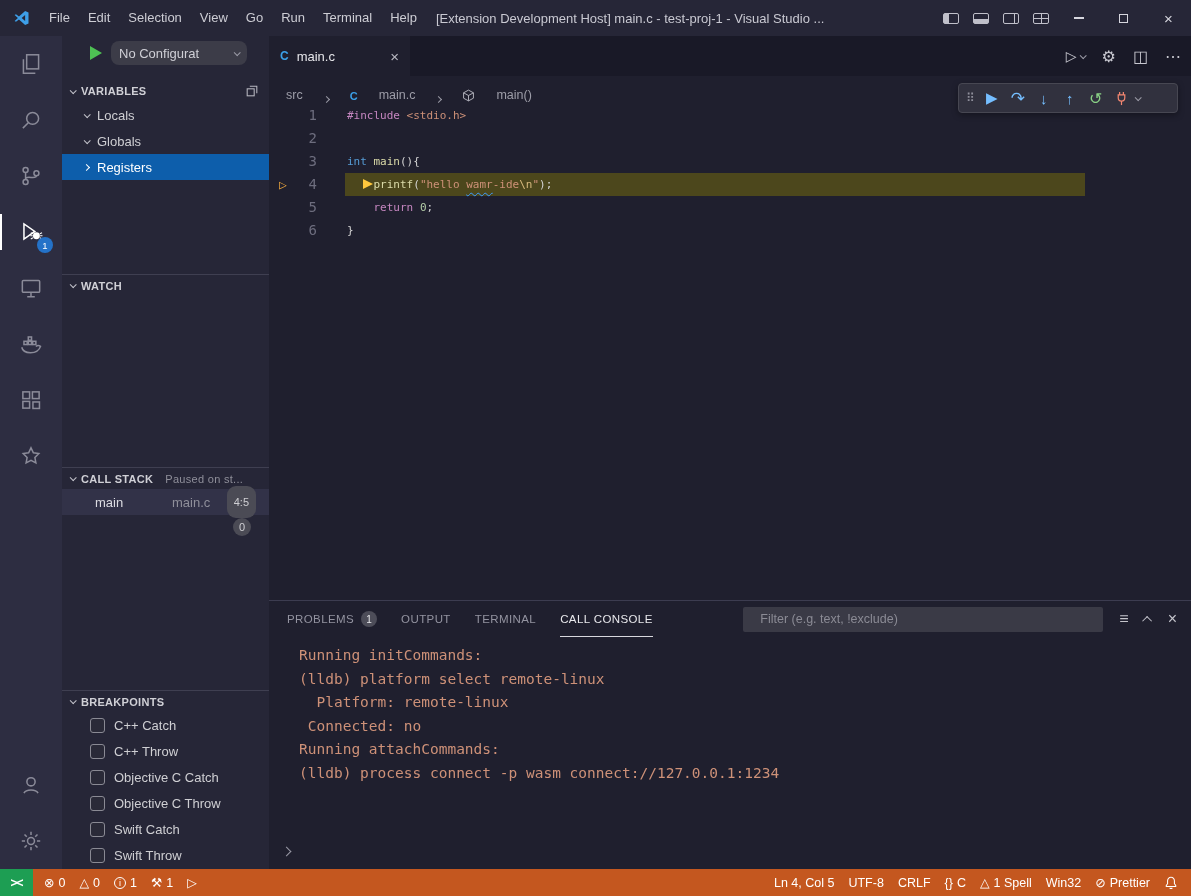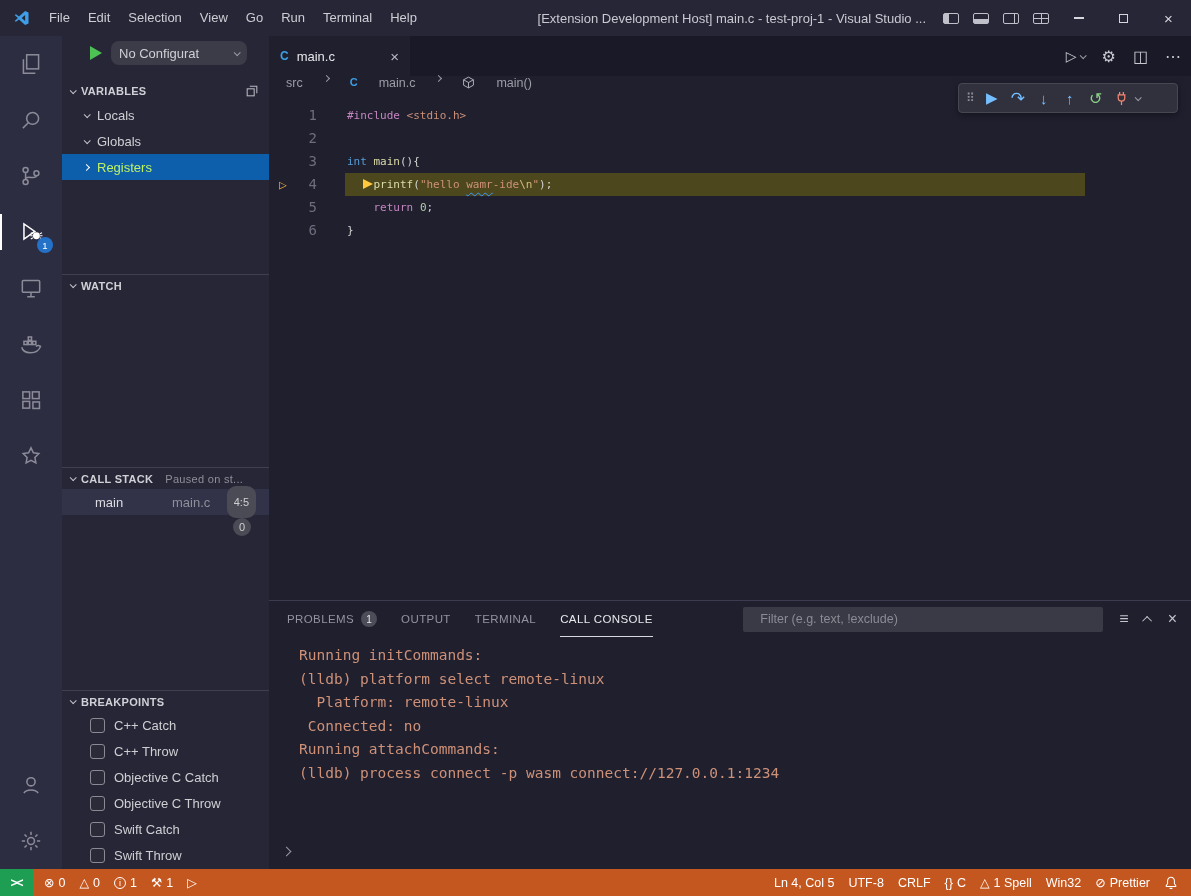--- a/index.html
+++ b/index.html
@@ -4,21 +4,21 @@
 <style>
   *{box-sizing:border-box;margin:0;padding:0}
   html,body{background:#111;font-family:"Liberation Sans",sans-serif}
   #root{position:relative;width:1191px;height:896px;overflow:hidden;background:#1f1f2e;color:#ccc}
 
   
   #titlebar{position:absolute;left:0;top:0;right:0;height:36px;background:#262637;display:flex;align-items:center}
   #logo{margin:0 10px 0 12px;display:flex}
   #menus{display:flex;height:36px}
   .menu-item{padding:0 9px;line-height:36px;font-size:13px;color:#cdcdd4;cursor:default}
-  #window-title{flex:1;text-align:right;font-size:13px;color:#c9c9d2;white-space:nowrap;overflow:hidden;text-overflow:ellipsis;padding:0 10px}
+  #window-title{flex:1;text-align:left;font-size:13px;color:#c9c9d2;white-space:nowrap;overflow:hidden;text-overflow:ellipsis;padding:0 10px}
   #titlebar-controls{display:flex;align-items:center;height:36px}
   .wli{width:16px;height:11px;border:1.2px solid #c0c0ca;border-radius:2px;position:relative;margin:0 7px}
   .wli .fill-left{position:absolute;left:0;top:0;bottom:0;width:5px;background:#c0c0ca}
   .wli .fill-bottom{position:absolute;left:0;right:0;bottom:0;height:4px;background:#c0c0ca}
   .wli .line-right{position:absolute;right:3px;top:0;bottom:0;width:1.2px;background:#c0c0ca}
   .wli .grid{position:absolute;inset:0}
   .wli .grid::before{content:'';position:absolute;left:50%;top:0;bottom:0;width:1.2px;background:#c0c0ca}
   .wli .grid::after{content:'';position:absolute;top:50%;left:0;right:0;height:1.2px;background:#c0c0ca}
   .win-btn{width:45px;height:36px;display:flex;align-items:center;justify-content:center;color:#d6d6de;font-size:15px}
   .win-btn .min{width:10px;height:1.3px;background:#d6d6de}
@@ -48,21 +48,21 @@
   #play-btn{width:0;height:0;border-left:12px solid #4ec154;border-top:7px solid transparent;border-bottom:7px solid transparent;margin-right:9px;cursor:pointer}
   #config-dropdown{flex:1;margin-right:22px;height:24px;background:#3c3c48;border-radius:8px;display:flex;align-items:center;padding:0 8px;font-size:13px;color:#cfcfd6;cursor:pointer}
   #config-dropdown .lbl{flex:1;white-space:nowrap;overflow:hidden}
   .section-header{height:22px;display:flex;align-items:center;gap:6px;padding-left:8px;font-size:11px;font-weight:bold;color:#d0d0d6;letter-spacing:.3px}
   .section-header.bordered{border-top:1px solid rgba(130,130,150,.28)}
   #variables-header{margin-top:10px}
   .sec-status{font-weight:normal;font-size:11px;color:#8f8f9a;margin-left:6px;white-space:nowrap}
   .sec-spacer{flex:1}
   .sec-action{margin-right:10px;display:flex;cursor:pointer}
   .tree-row{height:26px;display:flex;align-items:center;gap:8px;padding-left:22px;font-size:13px;color:#cfcfd3;cursor:pointer}
-  .tree-row.selected{background:var(--selection,#0d5eab);color:#bef264}
+  .tree-row.selected{background:var(--selection,#0d5eab);color:#ffffff}
   .tree-row.selected .chev{border-color:#fff}
   .sp-variables{height:94px}
   .sp-watch{height:171px}
   .sp-callstack{height:151px}
   #frame-row{height:26px;display:flex;align-items:center;background:#323248;font-size:13px;padding-left:33px;cursor:pointer}
   #frame-name{color:#dcdce2;width:77px}
   #frame-file{color:#8f8f9a}
   #frame-pos{margin-left:auto;margin-right:13px;background:#4b4b55;color:#cfcfd3;font-size:11px;border-radius:9px;padding:10px 7px}
   #zero-row{height:24px;display:flex;align-items:center;justify-content:flex-end;padding-right:18px}
   #zero-badge{width:18px;height:18px;border-radius:50%;background:#4b4b55;color:#cfcfd3;font-size:11px;display:flex;align-items:center;justify-content:center}
@@ -72,21 +72,21 @@
 
   
   #main{position:absolute;left:269px;top:36px;right:0;bottom:27px;background:#1f1f2e}
   #tabstrip{position:absolute;left:0;top:0;right:0;height:40px;background:#191927;display:flex}
   #tab-active{width:141px;height:40px;background:#1f1f2e;display:flex;align-items:center;gap:8px;padding:0 11px;cursor:pointer}
   .c-icon{color:#3ba0e8;font-weight:bold;font-size:12px;flex:none}
   #tab-active .tab-label{font-size:13px;color:#e6e6ea}
   .tab-close{margin-left:auto;color:#b9b9c2;font-size:15px;cursor:pointer}
   #editor-actions{position:absolute;right:10px;top:0;height:40px;display:flex;align-items:center;gap:17px;color:#c8c8d0}
   .ea{font-size:16px;cursor:pointer;display:flex;align-items:center;gap:3px}
-  #breadcrumbs{position:absolute;left:0;top:40px;right:4px;height:26px;display:flex;align-items:flex-start;gap:21px;padding-left:17px;font-size:12.5px;color:#9d9da8}
+  #breadcrumbs{position:absolute;left:0;top:40px;right:4px;height:26px;display:flex;align-items:flex-end;gap:21px;padding-left:17px;font-size:12.5px;color:#9d9da8}
   #breadcrumbs .c-icon{font-size:11px}
   #breadcrumbs .bc-item{cursor:pointer}
 
   #code{position:absolute;left:0;top:66px;right:0;height:498px;overflow:hidden;font-family:"DejaVu Sans Mono",monospace;padding-top:2px}
   .code-line{position:relative;height:23px;line-height:23px;display:flex;cursor:text}
   .glyph{width:28px;text-align:center;flex:none;color:#e8a33d;font-size:13px}
   .lnum{width:20px;text-align:right;flex:none;color:#6d6d7e;font-size:14px}
   .ltext{margin-left:30px;white-space:pre;position:relative;z-index:1;font-size:11px}
   .line-highlight{position:absolute;left:76px;top:0;width:740px;height:23px;background:var(--debug-line,#4c471c);z-index:0}
   .inline-arrow{position:absolute;left:94px;top:6px;width:0;height:0;border-left:10px solid #ffc83d;border-top:5.5px solid transparent;border-bottom:5.5px solid transparent;z-index:2}

